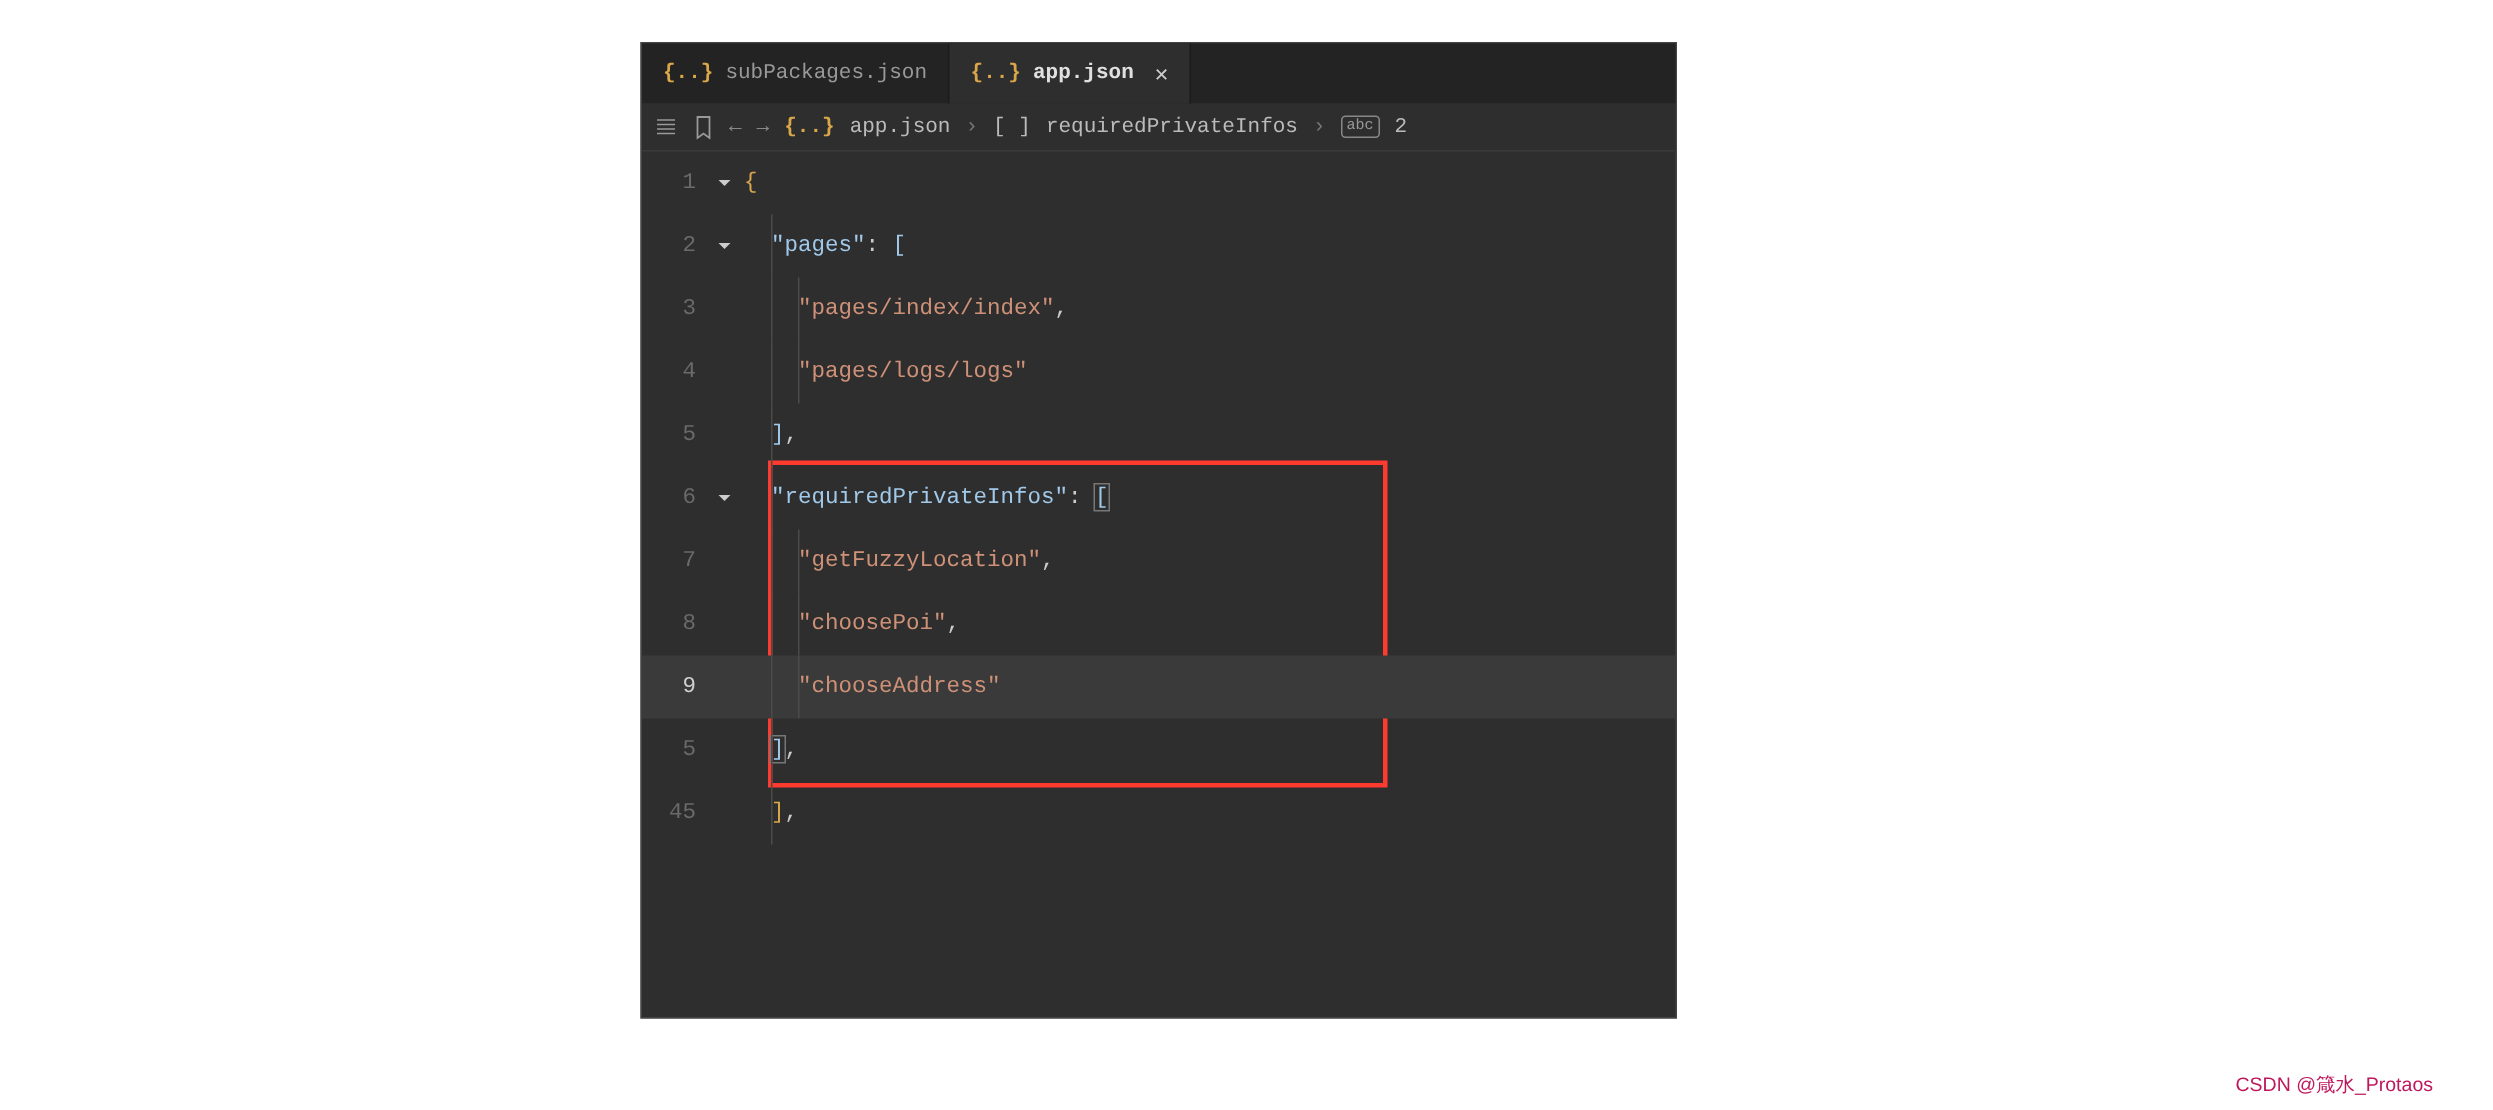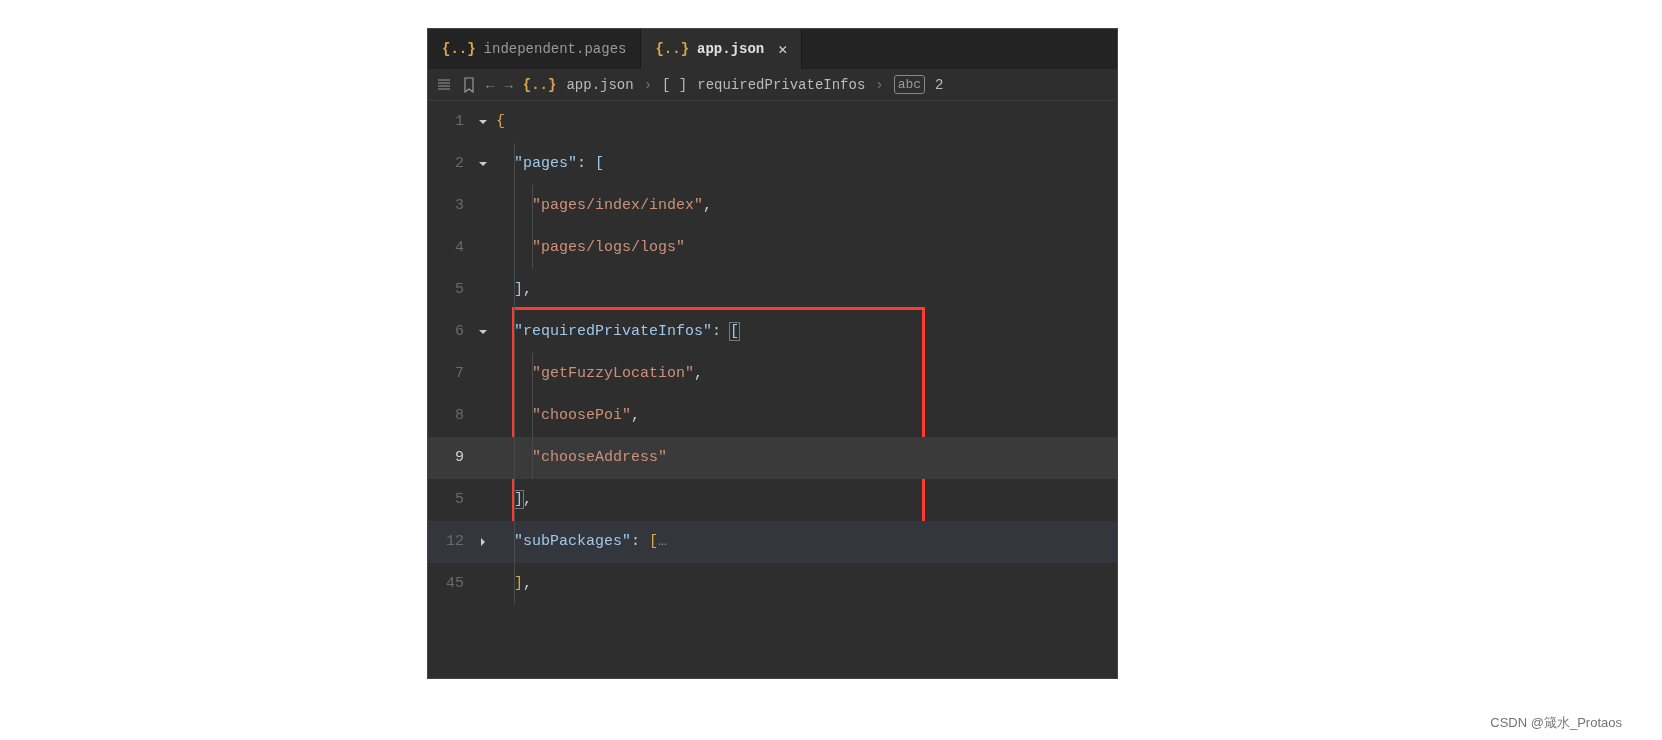--- a/index.html
+++ b/index.html
@@ -58,21 +58,21 @@
       font-size: 14px;
       color: #999;
       border-bottom: 1px solid #3a3a3a;
     }
     .bc-icon { color: #888; display: flex; align-items: center; }
     .bc-sep { color: #777; }
     .bc-item { color: #bbb; cursor: pointer; }
     .abc-box {
       border: 1px solid #888;
       border-radius: 3px;
-      font-size: 13px;
+      font-size: 10px;
       padding: 1px 3px;
       color: #999;
     }
     .code-area {
       position: relative;
       font-size: 15px;
       line-height: 42px;
     }
     .code-line {
       display: flex;
@@ -124,37 +124,37 @@
       position: absolute;
       width: 1px;
       background: #4a4a4a;
       top: 0;
       bottom: 0;
     }
     .watermark {
       position: absolute;
       right: 40px;
       bottom: 8px;
-      color: #737373;
+      color: #be185d;
       font-size: 13px;
       font-family: sans-serif;
     }
     .bracket-match {
       border: 1px solid #777;
       margin: 0 -1px;
     }
   </style>
 </head>
 <body>
 
 <div class="editor-frame">
   <div class="tab-bar">
     <div class="tab">
       <span class="json-icon">{..}</span>
-      <span>independent.pages</span>
+      <span>subPackages.json</span>
     </div>
     <div class="tab active">
       <span class="json-icon">{..}</span>
       <span style="font-weight:600">app.json</span>
       <span class="close-x">✕</span>
     </div>
   </div>
 
   <div class="breadcrumb-bar">
     <span class="bc-icon">
@@ -250,30 +250,20 @@
         <div class="content">    <span class="string">"chooseAddress"</span></div>
         <div class="indent-guide" style="left: 86px;"></div>
         <div class="indent-guide" style="left: 104px;"></div>
       </div>
       <div class="code-line">
         <div class="gutter">5</div>
         <div class="fold"></div>
         <div class="content">  <span class="bracket bracket-match">]</span><span class="punct">,</span></div>
         <div class="indent-guide" style="left: 86px;"></div>
       </div>
-      <div class="code-line dim">
-        <div class="gutter">12</div>
-        <div class="fold">
-          <svg width="12" height="12" viewBox="0 0 12 12">
-            <path fill="#ccc" d="M4 2l4 4-4 4z"></path>
-          </svg>
-        </div>
-        <div class="content">  <span class="key">"subPackages"</span><span class="punct">: </span><span class="bracket2">[</span><span class="ellipsis">…</span></div>
-        <div class="indent-guide" style="left: 86px;"></div>
-      </div>
       <div class="code-line">
         <div class="gutter">45</div>
         <div class="fold"></div>
         <div class="content">  <span class="bracket2">]</span><span class="punct">,</span></div>
         <div class="indent-guide" style="left: 86px;"></div>
       </div>
     </div>
 </div>
 
 <div class="watermark">CSDN @箴水_Protaos</div>

